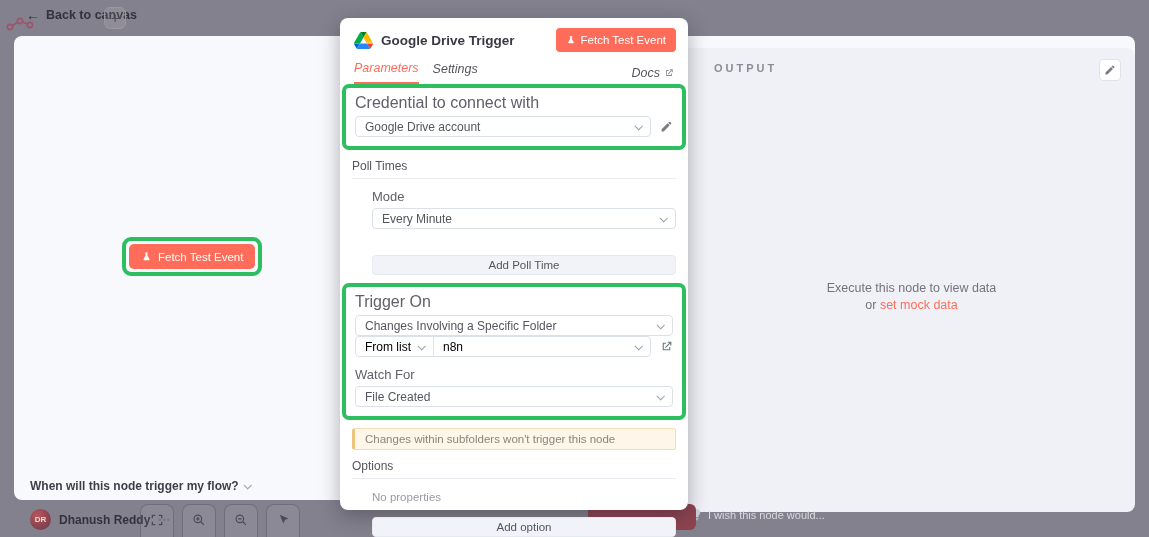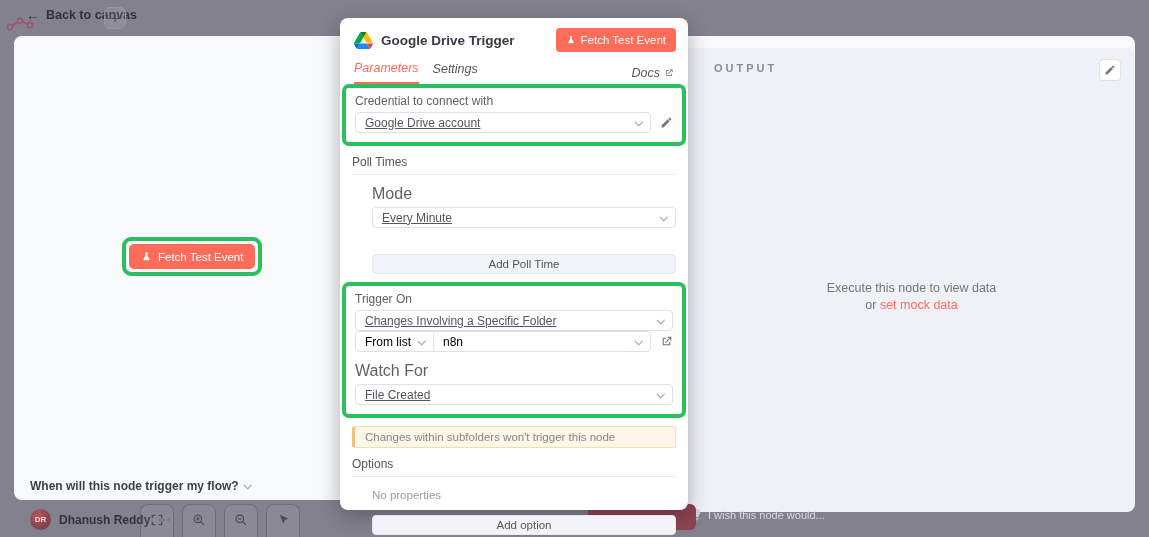--- a/index.html
+++ b/index.html
@@ -44,35 +44,35 @@
   .hdr-fetch-btn { margin-left:auto; display:flex; align-items:center; gap:5px; background:#ff6d5a;
     border:none; border-radius:4px; height:24px; padding:0 10px; color:#fff; font-size:11.5px;
     font-family:inherit; cursor:pointer; }
   .modal-tabs { display:flex; align-items:center; gap:14px; padding:9px 14px 0 14px;font-style:italic; }
   .tab { font-size:12.5px; color:#55555e; padding-bottom:7px; cursor:pointer; }
   .tab.active { color:#ff6d5a; border-bottom:2px solid #ff6d5a; }
   .docs-link { margin-left:auto; display:flex; align-items:center; gap:4px; font-size:12.5px;
     color:#55555e; cursor:pointer; }
 
   .gbox { margin:0 2px; border:4px solid #2dbe60; border-radius:7px; padding:6px 9px 9px 9px; }
-  .fld-label { font-size:12px; color:#606069; margin-bottom:4px; }
+  .fld-label { font-size:16px; color:#606069; margin-bottom:4px; }
   .sel { display:flex; align-items:center; height:21px; border:1px solid #dce0e8; border-radius:4px;
-    background:#fff; padding:0 9px; font-size:12px; color:#55565e; cursor:pointer;text-decoration:underline; }
+    background:#fff; padding:0 9px; font-size:12px; color:#55565e; cursor:pointer; }
   .sel .chev { margin-left:auto; }
   .chev { display:inline-block; width:6px; height:6px; border-right:1.5px solid #9aa0ab;
     border-bottom:1.5px solid #9aa0ab; transform:rotate(45deg) translateY(-1px); }
   .row { display:flex; align-items:center; gap:9px; }
   .row .sel { flex:1; }
   .icon-btn { background:none; border:none; padding:0; cursor:pointer; display:flex; align-items:center; }
 
   .section { padding:9px 12px 0 12px; }
   .sec-label { font-size:12px; color:#55555e; }
   .sec-divider { border-top:1px solid #e9ebf0; margin-top:5px; }
   .indent { margin-left:20px; }
-  .mini-label { font-size:16px; color:#606069; margin:10px 0 4px 0; }
+  .mini-label { font-size:13px; color:#606069; margin:10px 0 4px 0; }
   .add-btn { display:block; width:calc(100% - 20px); margin-left:20px; height:20px; background:#f1f3f8;
     border:1px solid #e6e9ef; border-radius:4px; font-size:11.5px; color:#55565e; font-family:inherit; cursor:pointer; }
   .add-poll { margin-top:26px; }
   .add-opt { margin-top:14px; }
 
   .combo { flex:1; display:flex; align-items:center; height:21px; border:1px solid #dce0e8;
     border-radius:4px; background:#fff; font-size:12px; color:#000000; overflow:hidden; }
   .combo-mode { display:flex; align-items:center; gap:7px; padding:0 9px; height:100%; cursor:pointer; }
   .combo-sep { width:1px; height:21px; background:#e0e3ea; }
   .combo-val { flex:1; display:flex; align-items:center; padding:0 9px; height:100%; cursor:pointer; }

